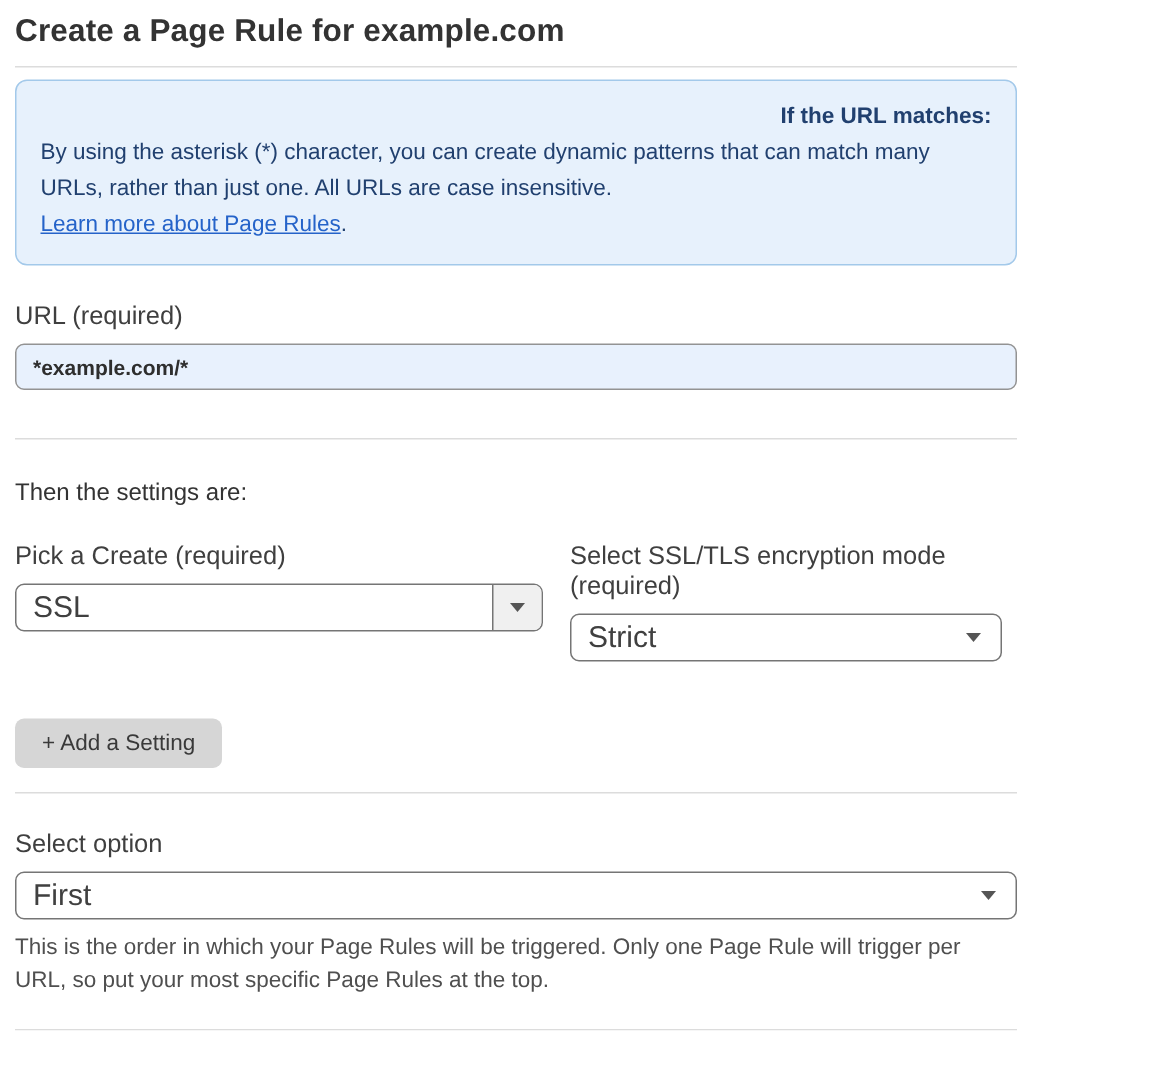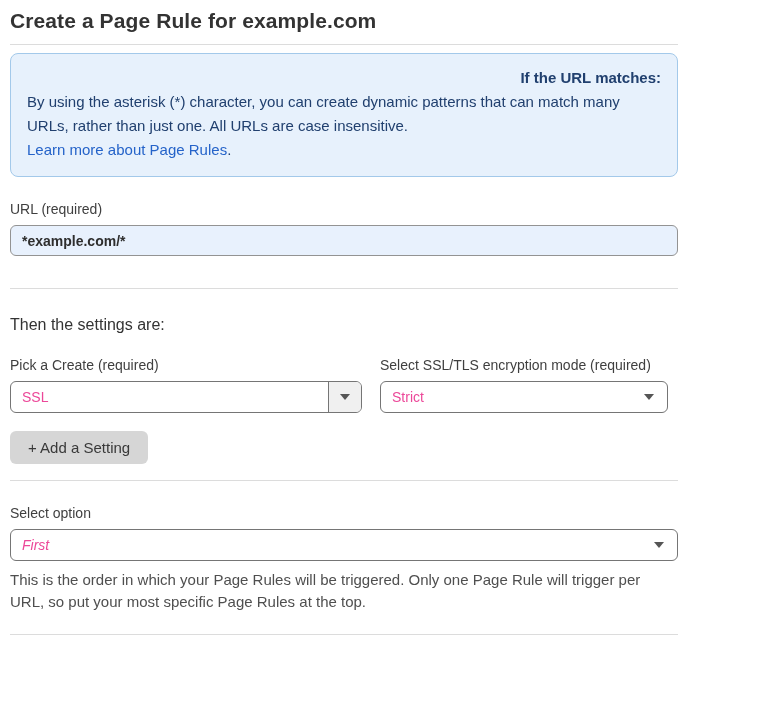--- a/index.html
+++ b/index.html
@@ -26,26 +26,27 @@
     border: 1px solid #a3c9ea;
     border-radius: 8px;
     padding: 12px 16px 14px 16px;
     color: #21406f;
     font-size: 15px;
     line-height: 24px;
   }
   .info-heading { font-weight: 700; text-align: right; }
   .info-link-line a {
     color: #2563c9;
+    text-decoration: underline;
     cursor: pointer;
   }
   .info-link-line span { color: #21406f; }
 
   .field-label {
-    font-size: 14px;
+    font-size: 17px;
     color: #3f3f3f;
     margin-top: 24px;
     margin-bottom: 8px;
   }
 
   .url-input {
     width: 100%;
     height: 31px;
     background: #e8f1fd;
     border: 1px solid #939393;
@@ -74,22 +75,22 @@
   .col-right { width: 288px; }
   .col .field-label { margin-top: 23px; }
 
   .select {
     height: 32px;
     border: 1px solid #757575;
     border-radius: 6px;
     background: #ffffff;
     display: flex;
     align-items: center;
-    font-size: 14px;
-    color: #ec4899;
+    font-size: 20px;
+    color: #404040;
     cursor: pointer;
     overflow: hidden;
   }
   .select .select-value { flex: 1; padding: 0 11px; }
   .triangle {
     width: 0; height: 0;
     border-left: 5px solid transparent;
     border-right: 5px solid transparent;
     border-top: 6px solid #555555;
     display: inline-block;
@@ -97,33 +98,33 @@
   .select-arrow-box {
     width: 33px;
     height: 100%;
     background: #f0f0f0;
     border-left: 1px solid #757575;
     display: flex;
     align-items: center;
     justify-content: center;
   }
   .select-plain-arrow { margin-right: 13px; }
-  .select-full { width: 100%; font-style: italic; }
+  .select-full { width: 100%; }
 
   .btn {
     height: 33px;
     border: none;
     border-radius: 6px;
     font-family: "Liberation Sans", "DejaVu Sans", sans-serif;
     font-size: 15px;
     cursor: pointer;
     padding: 0 18px;
   }
   .btn-gray { background: #d6d6d6; color: #393939; }
-  .add-setting-btn { margin-top: 18px; display: block; }
+  .add-setting-btn { margin-top: 38px; display: block; }
 
   .help-text {
     margin-top: 8px;
     font-size: 15px;
     line-height: 22px;
     color: #4f4f4f;
   }
 </style>
 </head>
 <body>

